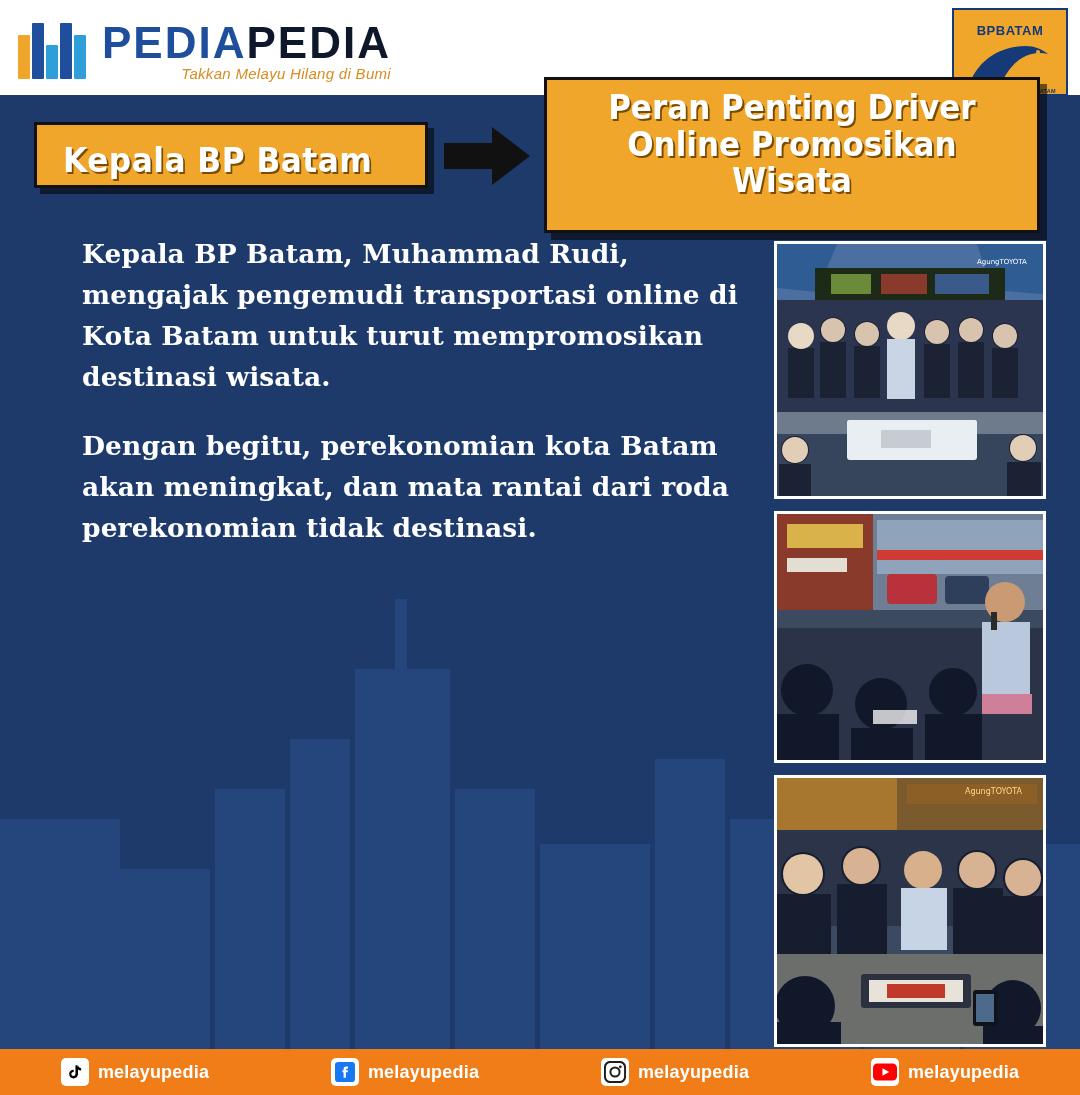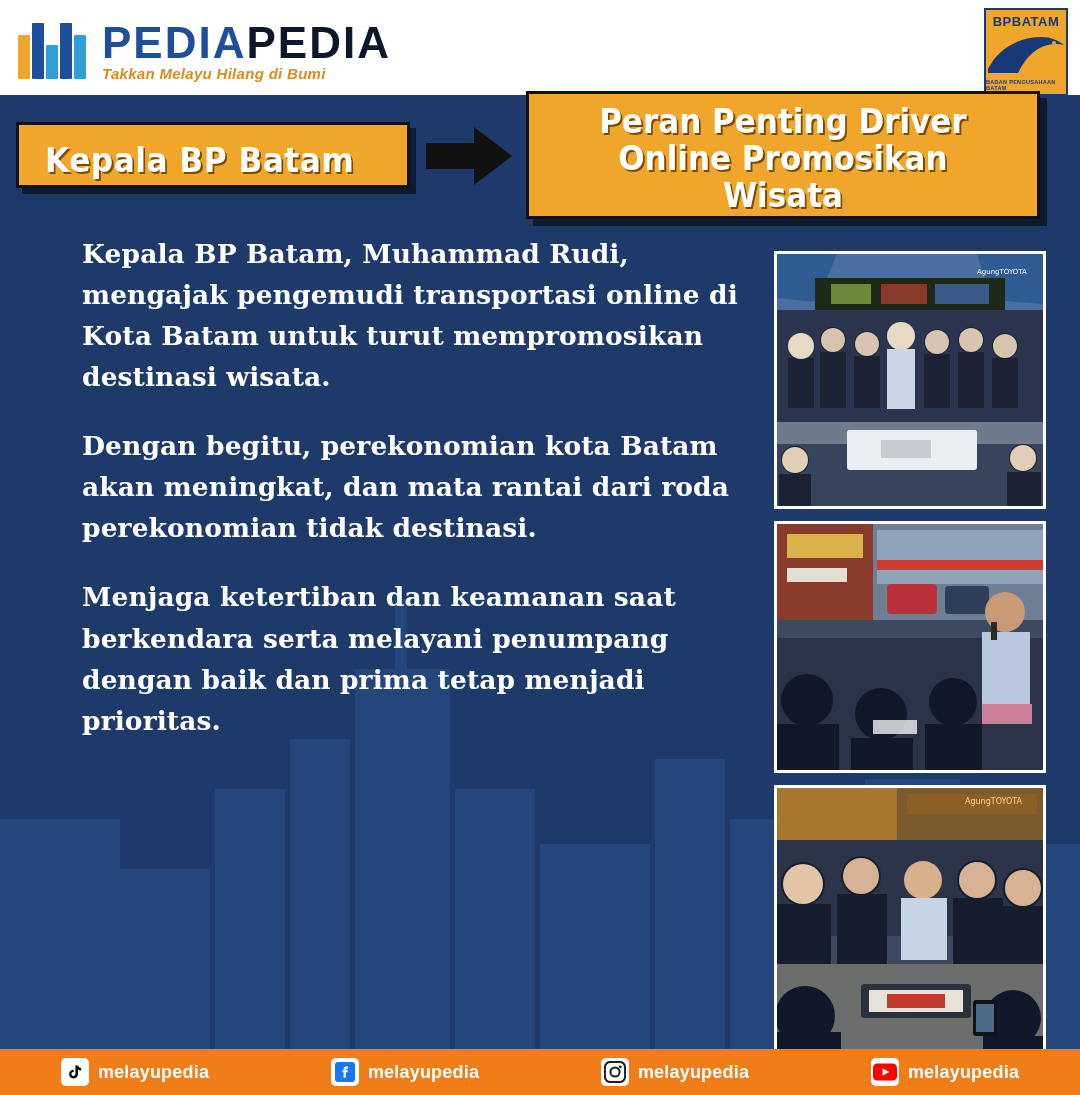--- a/index.html
+++ b/index.html
@@ -44,35 +44,36 @@
     font-size: 44px;
     font-weight: bold;
     letter-spacing: 2px;
     line-height: 1;
   }
   .logo-title .melayu { color: #1f4e9c; }
   .logo-title .pedia { color: #0f172a; }
   .logo-tagline {
     font-size: 15px;
     font-style: italic;
-    font-weight: bold;
+    font-weight: normal;
     color: #d98b1f;
+    text-align: right;
     margin-top: 0;
     letter-spacing: .3px;
   }
   .bp-logo {
     position: absolute;
     right: 12px; top: 8px;
-    width: 84px; height: 88px;
+    width: 116px; height: 88px;
     background: #f0a62a;
     border: 2px solid #153a77;
     display: flex;
     flex-direction: column;
     align-items: center;
-    justify-content: flex-start;
+    justify-content: flex-end;
     overflow: hidden;
   }
   .bp-logo .bp-top {
     font-size: 13px; font-weight: bold; color: #123a7a;
     margin-top: 4px; letter-spacing: .5px;
   }
   .bp-logo .bp-shape {
     width: 84px; height: 46px; margin-top: 2px;
     position: relative;
   }
@@ -82,21 +83,21 @@
   }
   
   .titlebar {
     position: relative;
     height: 120px;
     margin-top: 0;
     display: flex;
     align-items: center;
   }
   .tag-box {
-    margin-left: 16px;
+    margin-left: 34px;
     background: #f0a62a;
     border: 3px solid #111;
     padding: 21px 26px 12px 26px;
     box-shadow: 6px 6px 0 rgba(0,0,0,.55);
     height: 66px;
     display: flex; align-items: center;
   }
   .tag-box span {
     font-family: "DejaVu Sans", sans-serif;
     font-weight: bold;
@@ -125,21 +126,21 @@
     border-bottom: 29px solid transparent;
     border-left: 38px solid #111;
   }
   .headline-box {
     margin-left: 14px;
     margin-right: 40px;
     flex: 1;
     background: #f0a62a;
     border: 3px solid #111;
     box-shadow: 7px 7px 0 rgba(0,0,0,.55);
-    padding: 10px 18px 1px 18px;
+    padding: 10px 18px 30px 18px;
     min-height: 104px;
     display: flex; align-items: center; justify-content: center;
   }
   .headline-box span {
     font-family: "DejaVu Sans", sans-serif;
     font-weight: bold;
     font-size: 33px;
     line-height: 1.12;
     color: #ffffff;
     text-align: center;
@@ -161,21 +162,21 @@
     color: #ffffff;
     font-weight: bold;
     margin-bottom: 28px;
     letter-spacing: .1px;
   }
   .col-photos {
     width: 272px;
     display: flex;
     flex-direction: column;
     gap: 12px;
-    padding-top: 18px;
+    padding-top: 8px;
   }
   .photo {
     width: 272px;
     border: 3px solid #ffffff;
     position: relative;
     overflow: hidden;
     background: #3a4b63;
   }
   .photo.p1 { height: 258px; }
   .photo.p2 { height: 252px; }
@@ -275,21 +276,20 @@
     </div>
     <div class="headline-box">
       <span>Peran Penting Driver Online Promosikan Wisata</span>
     </div>
   </div>
 
   <div class="content">
     <div class="col-text">
       <p class="para">Kepala BP Batam, Muhammad Rudi, mengajak pengemudi transportasi online di Kota Batam untuk turut mempromosikan destinasi wisata.</p>
       <p class="para">Dengan begitu, perekonomian kota Batam akan meningkat, dan mata rantai dari roda perekonomian tidak destinasi.</p>
-      <p class="para">Menjaga ketertiban dan keamanan saat berkendara serta melayani penumpang dengan baik dan prima tetap menjadi prioritas.</p>
     </div>
 
     <div class="col-photos">
       <div class="photo p1">
         <svg viewBox="0 0 266 252" preserveAspectRatio="none">
           <rect width="266" height="252" fill="#3d4f68"></rect>
           <rect x="0" y="0" width="266" height="60" fill="#4a6fa0"></rect>
           <path d="M0,0 L60,0 L40,48 L0,44 Z" fill="#2f5c92"></path>
           <path d="M200,0 L266,0 L266,50 L215,46 Z" fill="#2f5c92"></path>
           <rect x="38" y="24" width="190" height="34" fill="#1d2a18"></rect>

